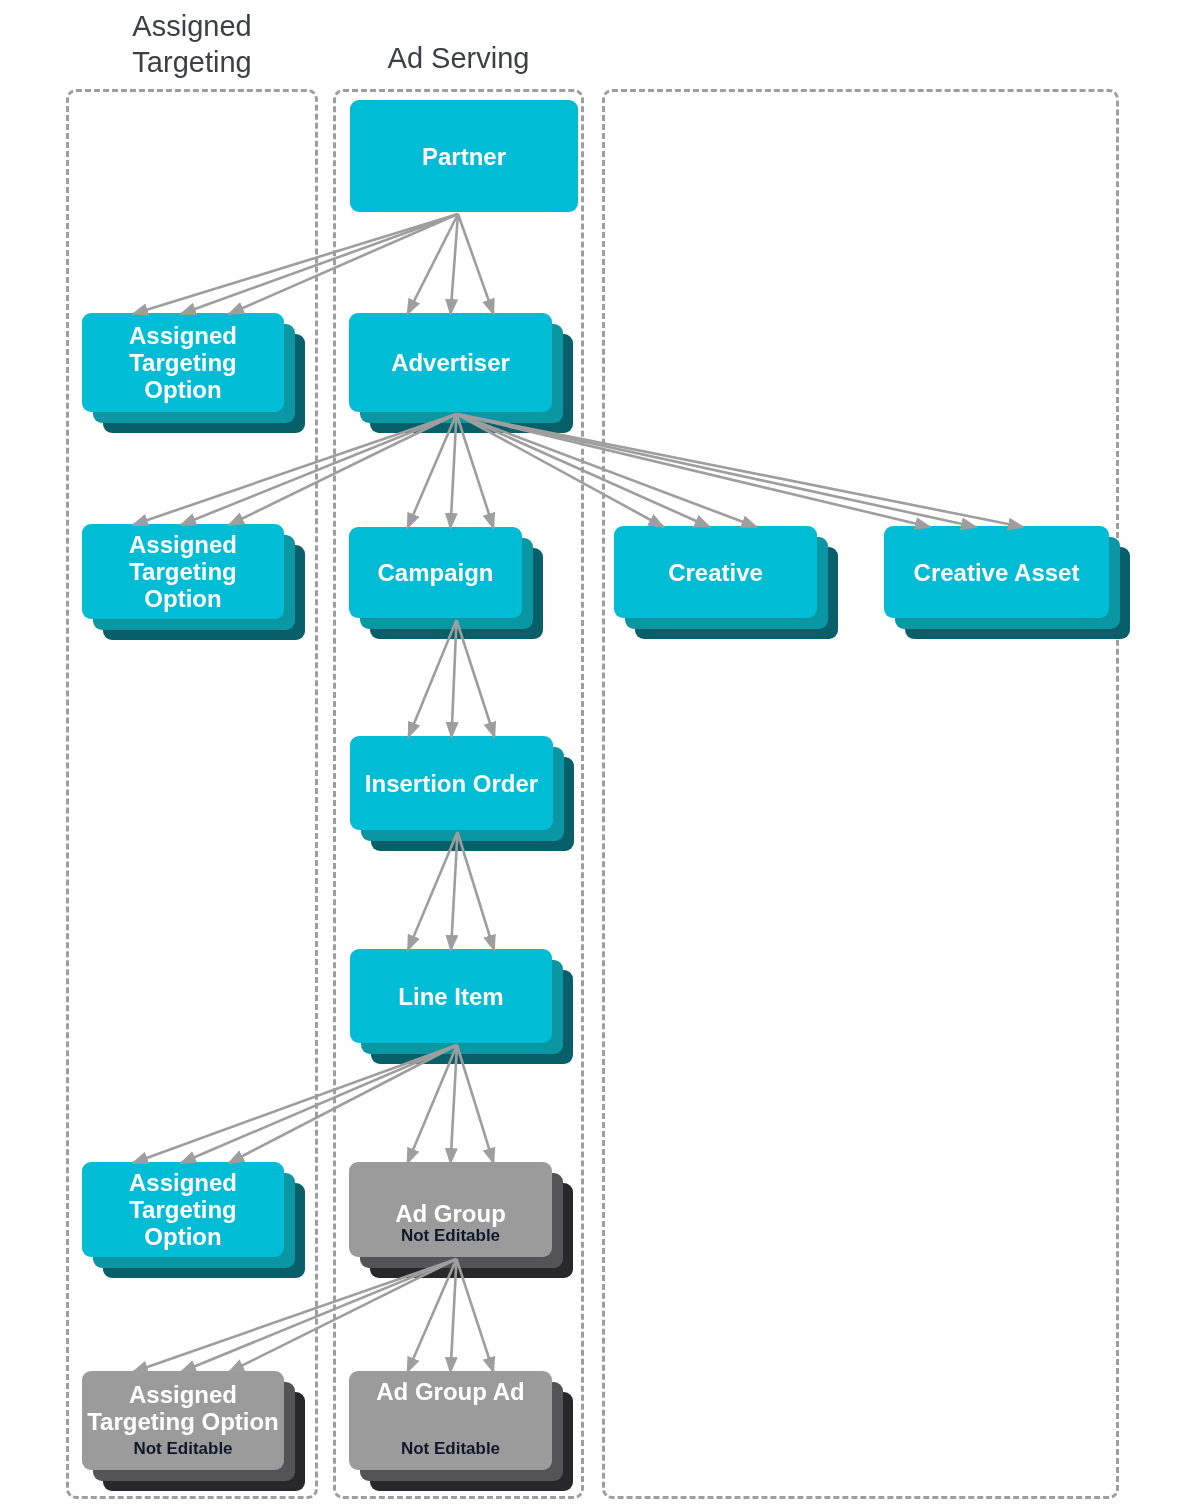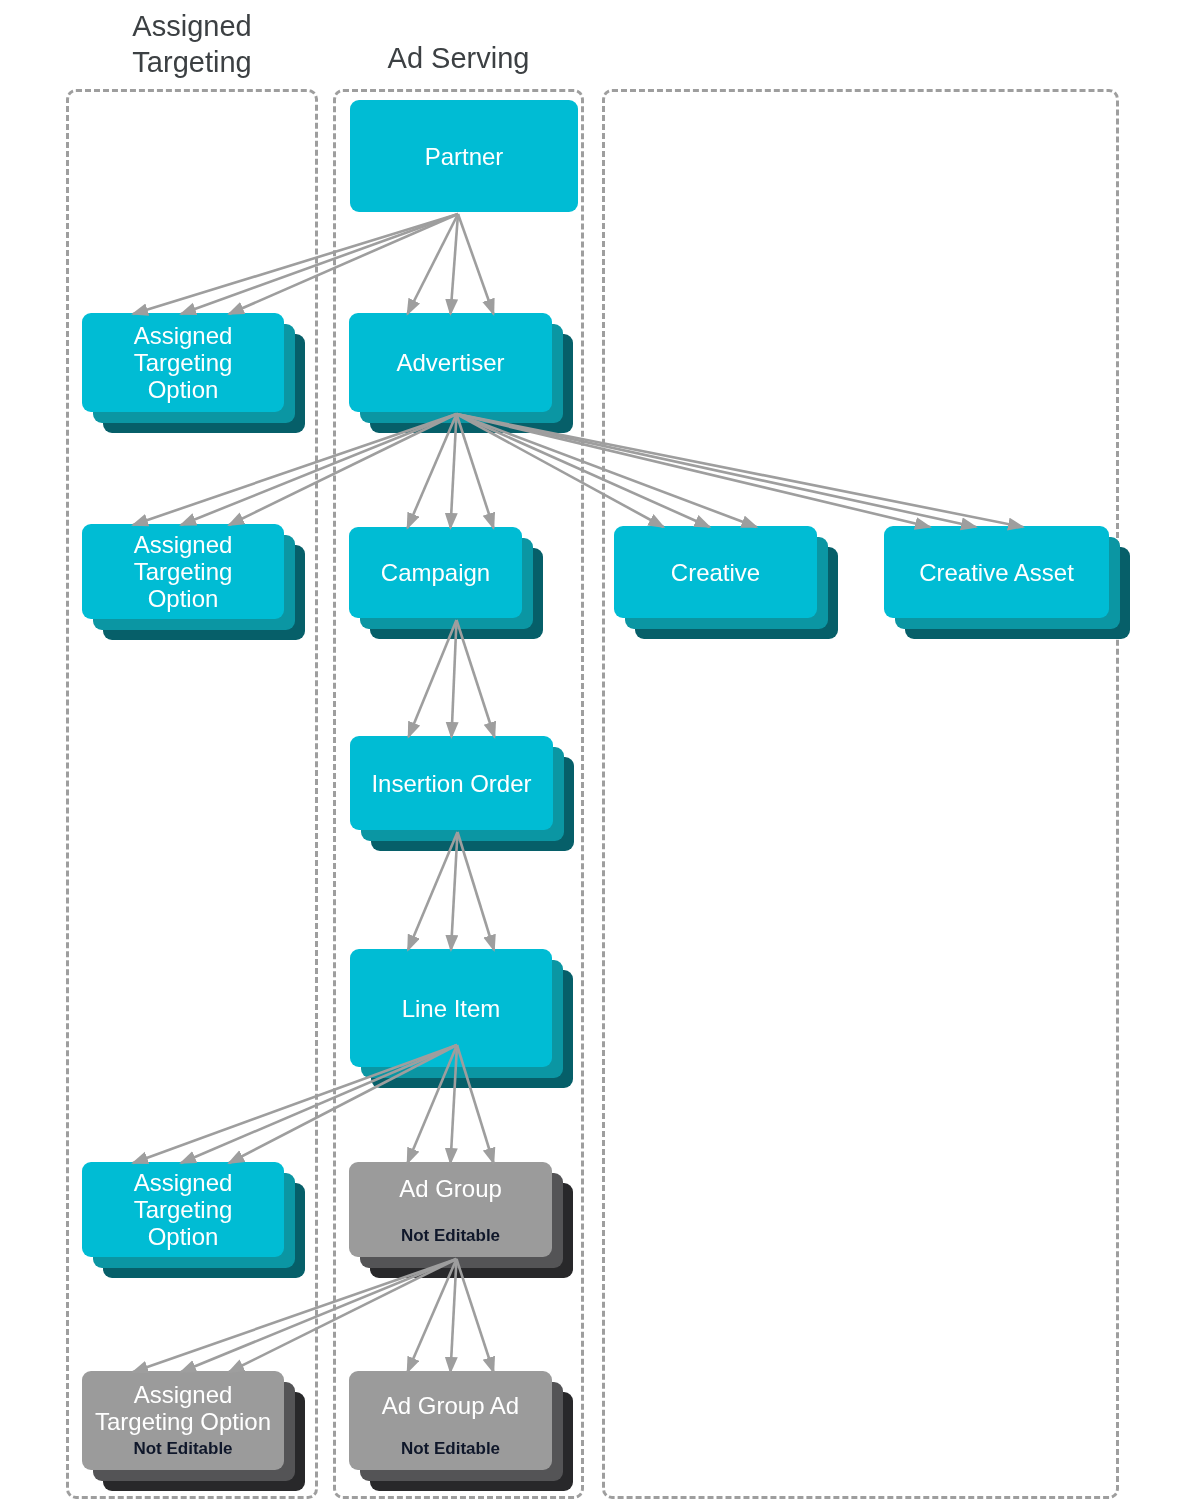--- a/index.html
+++ b/index.html
@@ -11,21 +11,21 @@
   .layer{position:absolute;left:0;top:0;width:100%;height:100%;border-radius:9px;}
   .l-mid{transform:translate(11px,11px);}
   .l-dark{transform:translate(21px,21px);}
   .teal .l-main{background:var(--c-teal);}
   .teal .l-mid{background:var(--c-teal-mid);}
   .teal .l-dark{background:var(--c-teal-dark);}
   .gray .l-main{background:var(--c-gray);}
   .gray .l-mid{background:var(--c-gray-mid);}
   .gray .l-dark{background:var(--c-gray-dark);}
   .l-main{display:flex;flex-direction:column;align-items:center;justify-content:center;box-sizing:border-box;}
-  .node-label{color:#fff;font-weight:normal;font-size:24px;line-height:27px;text-align:center;white-space:pre-line;}
+  .node-label{color:#fff;font-weight:bold;font-size:24px;line-height:27px;text-align:center;white-space:pre-line;}
   .has-sub .l-main{justify-content:flex-start;}
   .node-sublabel{position:absolute;bottom:11px;left:0;width:100%;color:#0f172a;font-weight:bold;font-size:17px;text-align:center;}
   svg.arrows{position:absolute;left:0;top:0;z-index:5;pointer-events:none;}
 </style>
 </head>
 <body>
 
 <div class="canvas">
 
   <div class="col-header" style="left:66px;top:8px;width:252px;">Assigned
@@ -96,59 +96,59 @@
            </div>
       </div>
       <div class="node teal" style="left: 350px; top: 736px; width: 203px; height: 94px;">
         <div class="layer l-dark"></div>
         <div class="layer l-mid"></div>
         <div class="layer l-main" style="">
              <div class="node-label">Insertion Order</div>
 
            </div>
       </div>
-      <div class="node teal" style="left: 350px; top: 949px; width: 202px; height: 118px;">
+      <div class="node teal" style="left: 350px; top: 949px; width: 202px; height: 94px;">
         <div class="layer l-dark"></div>
         <div class="layer l-mid"></div>
         <div class="layer l-main" style="">
              <div class="node-label">Line Item</div>
 
            </div>
       </div>
       <div class="node teal" style="left: 82px; top: 1162px; width: 202px; height: 95px;">
         <div class="layer l-dark"></div>
         <div class="layer l-mid"></div>
         <div class="layer l-main" style="">
              <div class="node-label">Assigned
 Targeting
 Option</div>
 
            </div>
       </div>
       <div class="node gray has-sub" style="left: 349px; top: 1162px; width: 203px; height: 95px;">
         <div class="layer l-dark"></div>
         <div class="layer l-mid"></div>
-        <div class="layer l-main" style="padding-top:13px;">
+        <div class="layer l-main" style="padding-top:38px;">
              <div class="node-label">Ad Group</div>
              <div class="node-sublabel">Not Editable</div>
            </div>
       </div>
       <div class="node gray has-sub" style="left: 82px; top: 1371px; width: 202px; height: 99px;">
         <div class="layer l-dark"></div>
         <div class="layer l-mid"></div>
         <div class="layer l-main" style="padding-top:10px;">
              <div class="node-label">Assigned
 Targeting Option</div>
              <div class="node-sublabel">Not Editable</div>
            </div>
       </div>
       <div class="node gray has-sub" style="left: 349px; top: 1371px; width: 203px; height: 99px;">
         <div class="layer l-dark"></div>
         <div class="layer l-mid"></div>
-        <div class="layer l-main" style="padding-top:21px;">
+        <div class="layer l-main" style="padding-top:7px;">
              <div class="node-label">Ad Group Ad</div>
              <div class="node-sublabel">Not Editable</div>
            </div>
       </div>
     </div>
 
   <svg class="arrows" id="arrows" width="1184" height="1508" viewBox="0 0 1184 1508">
       <defs>
         <marker id="ah" markerUnits="userSpaceOnUse" markerWidth="18" markerHeight="14" refX="15" refY="6.5" orient="auto">
           <path d="M0,0 L17,6.5 L0,13 Z" fill="#9e9e9e"></path>

